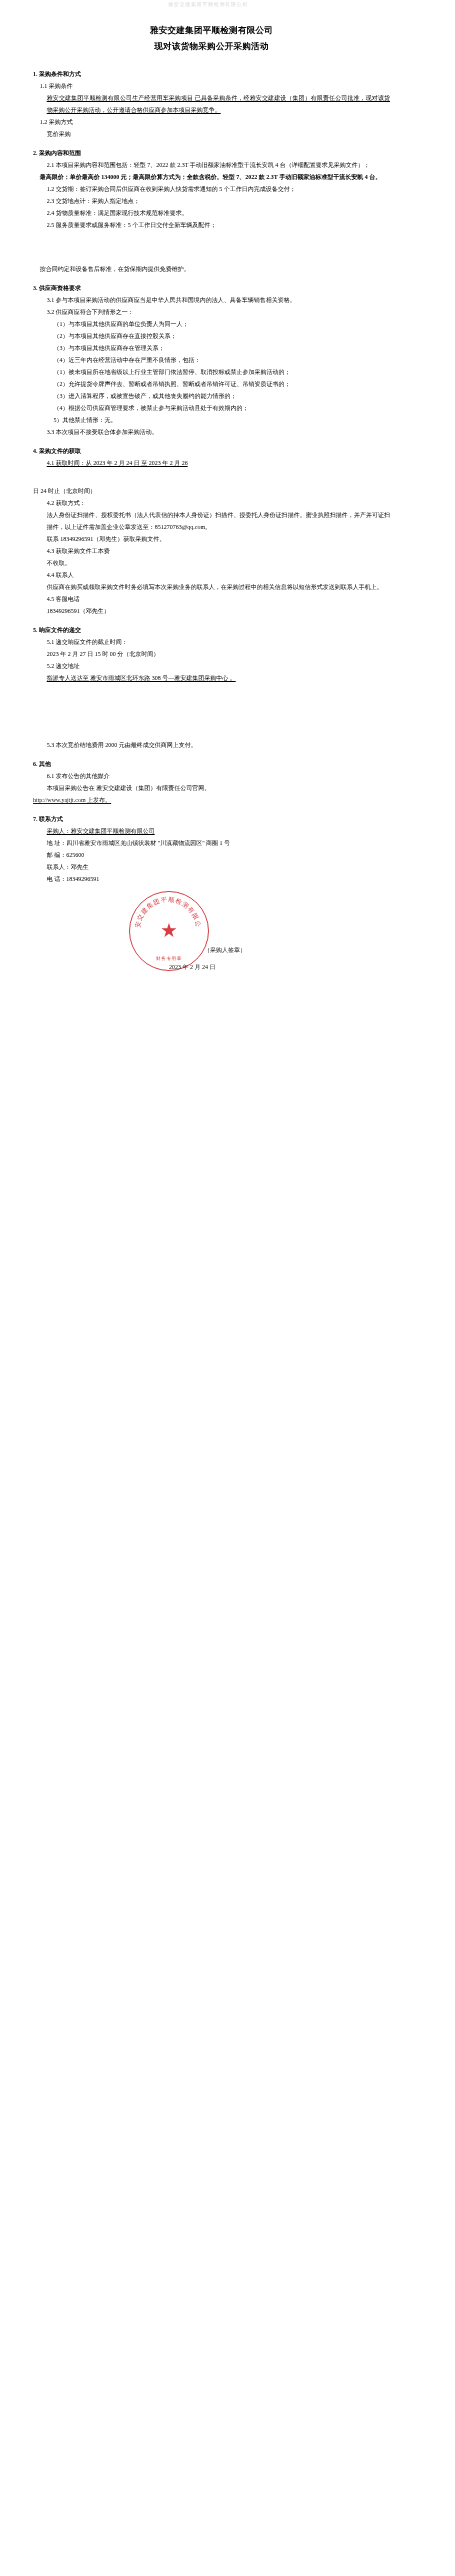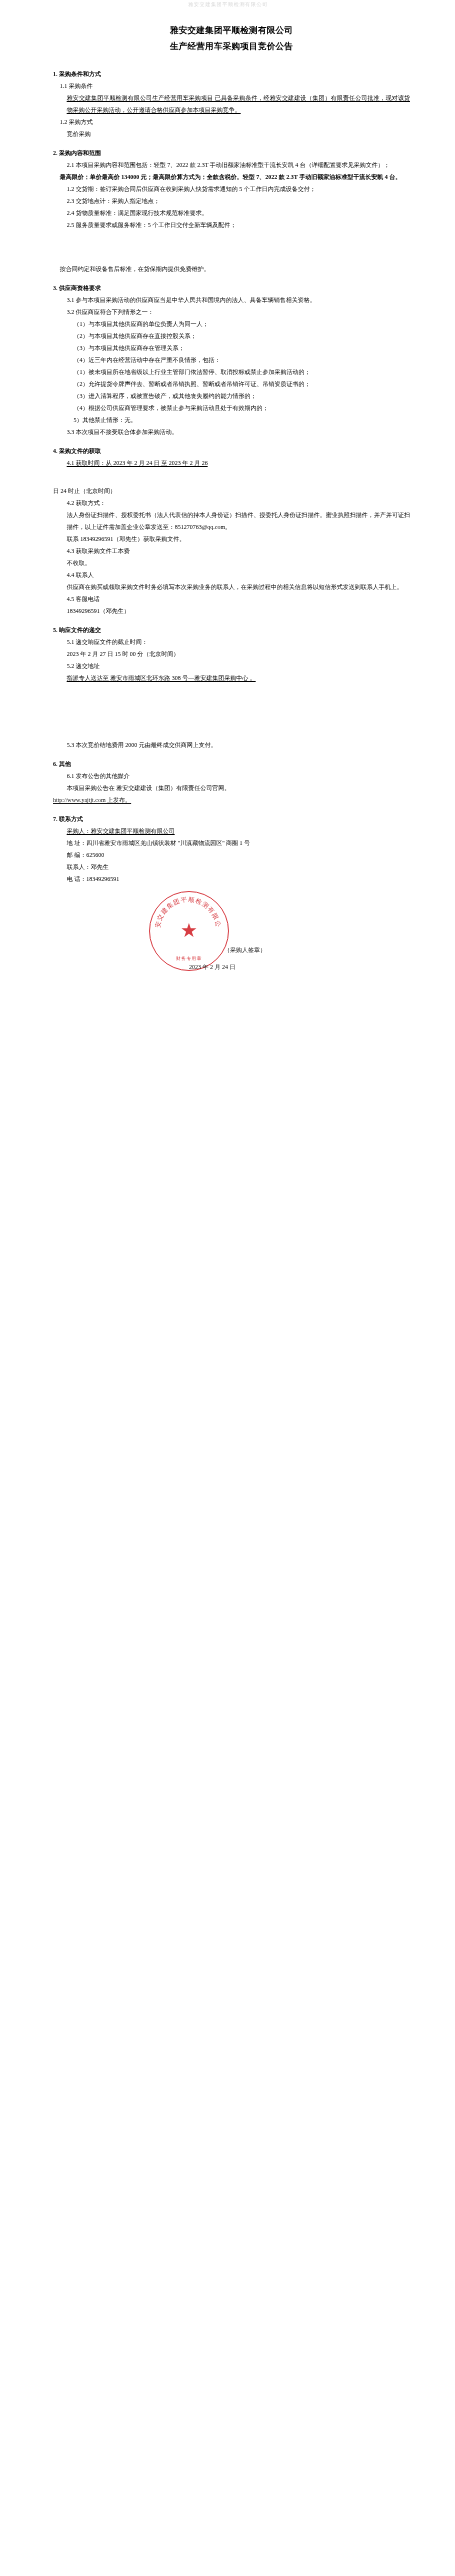--- a/index.html
+++ b/index.html
@@ -12,21 +12,20 @@
     font-family: "Liberation Serif", "DejaVu Serif", serif;
     color: #000000;
     -webkit-font-smoothing: antialiased;
   }
   .page {
     position: relative;
     width: 416px;
     min-height: 2576px;
     box-sizing: border-box;
     padding: 17px 26px 23px 33px;
-    margin-left: 20px;
   }
   .title {
     text-align: center;
     font-weight: bold;
     font-size: 8.5px;
     line-height: 1.9;
     letter-spacing: 0.3px;
     margin: 4.6px 0 1.1px 0;
   }
   .title .line2 { display: block; }
@@ -125,21 +124,21 @@
 </style>
 </head>
 <body>
 
 <div class="page">
 
   <div class="faint">雅安交建集团平顺检测有限公司</div>
 
   <div class="title">
     <span class="blockline">雅安交建集团平顺检测有限公司</span>
-    <span class="line2">生产经营用车采购项目竞价公告</span>
+    <span class="line2">现对该货物采购公开采购活动</span>
   </div>
 
   <div class="gap-sm"></div>
 
   <div class="sec">1. 采购条件和方式</div>
   <div class="p indent1">1.1 采购条件</div>
   <div class="p indent2 u">雅安交建集团平顺检测有限公司生产经营用车采购项目 已具备采购条件，经雅安交建建设（集团）有限责任公司批准，现对该货物采购公开采购活动，公开邀请合格供应商参加本项目采购竞争。</div>
   <div class="p indent1">1.2 采购方式</div>
   <div class="p indent2">竞价采购</div>
 

